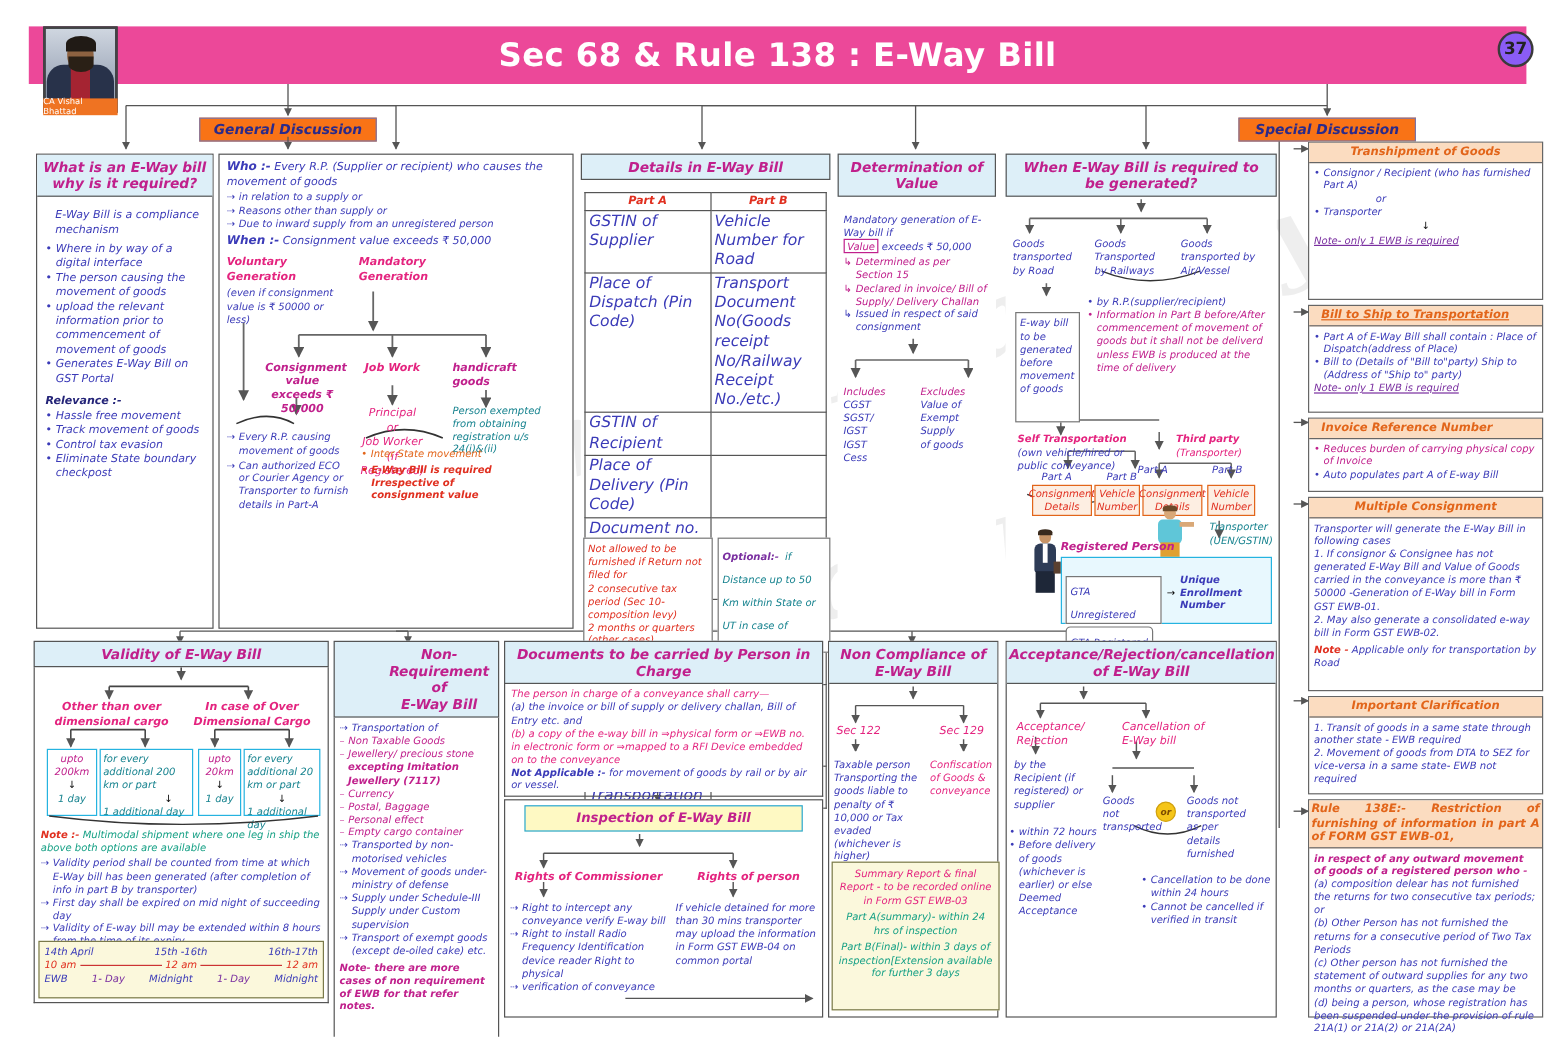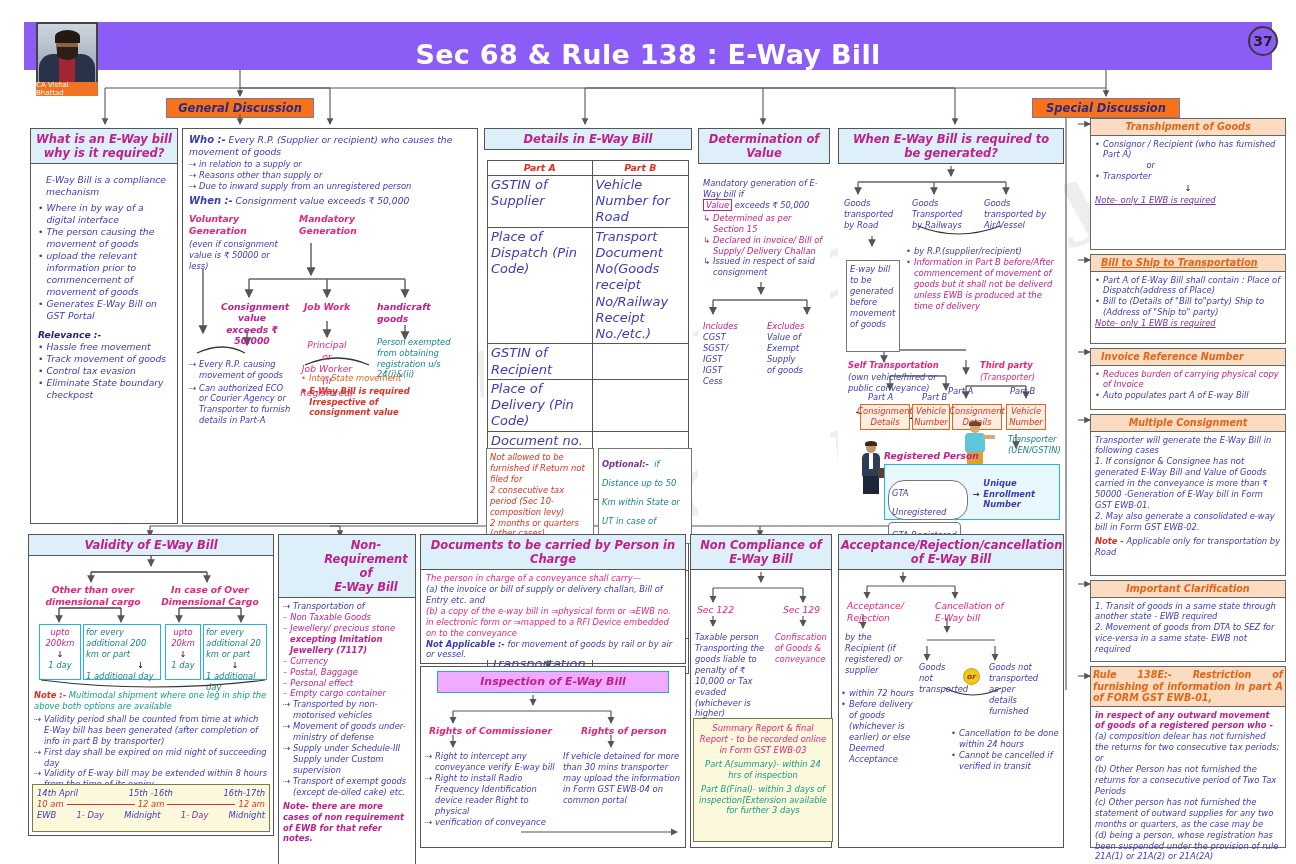--- a/index.html
+++ b/index.html
@@ -36,22 +36,22 @@
   .wm-globe:after{ left:-3px; top:36px; width:142px; height:66px;}
   .wm-ring{
     position:absolute; left:55px; top:612px; width:162px; height:162px;
     border-radius:50%; border:9px solid rgba(120,120,120,0.10);
     pointer-events:none;
   }
 
   
   .header {
     position:absolute; left:24px; top:22px; width:1248px; height:48px;
-    background:#8b5cf6;
-    display:flex; align-items:flex-end; justify-content:center;
+    background:#ec4899;
+    display:flex; align-items:center; justify-content:center;
   }
   .header h1 {
     color:#fff; font-size:27px; font-weight:bold;
     font-family:"DejaVu Sans", sans-serif;
     letter-spacing:0.3px;
   }
   .page-num {
     position:absolute; right:18px; top:26px;
     width:30px; height:30px; border-radius:50%;
     border:2px solid #3a3a3a; background:#8b5cf6;
@@ -126,21 +126,21 @@
     background:#fbdcc0; color:#e2651a; font-weight:bold; font-style:italic;
     text-align:center; font-size:9.6px; padding:2px; border-bottom:1px solid #666;
     line-height:1.2;
   }
   .sp .bd { padding:3px 4px; }
 
   .yellowbox { background:#fbf8dc; border:1.2px solid #7a7a4a; }
   .cyanbox { border:1.4px solid #25b3e0; background:#fff; }
   .cyanfill { border:1.4px solid #25b3e0; background:#e8f8fe; }
   .orangeline { border:1.2px solid #e2651a; background:#fdeee2; }
-  .lightblue { background:#f0abfc; border:1.4px solid #27a8d8; }
+  .lightblue { background:#fef9c3; border:1.4px solid #27a8d8; }
   .greyb { border:1.3px solid #777; background:#fff;margin-top:12px; }
 
   .center{text-align:center;}
 </style>
 </head>
 <body>
 
 <div class="page">
 
   <div class="wm wm1">VSmart Academy</div>
@@ -521,21 +521,21 @@
         <div style="position:absolute;left:8px;top:0;width:10px;height:11px;border-radius:50%;background:#d9a877;"></div>
         <div style="position:absolute;left:7px;top:-1px;width:12px;height:5px;border-radius:50% 50% 0 0;background:#6b4a2a;"></div>
         <div style="position:absolute;left:3px;top:11px;width:20px;height:20px;background:#5fc6d8;border-radius:4px;"></div>
         <div style="position:absolute;left:5px;top:30px;width:16px;height:17px;background:#e0a030;"></div>
         <div style="position:absolute;left:21px;top:13px;width:12px;height:4px;background:#d9a877;"></div>
       </div>
 
       <div class="t s10 magenta b" style="position:absolute; left:46px; top:286px;">Registered Person</div>
       <div class="cyanfill" style="position:absolute; left:46px; top:300px; width:176px; height:56px; padding:3px;">
         <div style="display:flex; gap:4px; align-items:center;">
-          <div class="greyb" style="border-radius:16px; padding:0 3px;"><span class="t s9 blue">GTA Unregistered</span></div>
+          <div class="greyb" style="border-radius:0; padding:0 3px;"><span class="t s9 blue">GTA Unregistered</span></div>
           <span class="t s9">→</span>
           <div class="t s9 b blue" style="width:74px;">Unique Enrollment Number</div>
         </div>
         <div class="greyb" style="border-radius:4px; padding:0 3px; width:fit-content; margin-top:2px;"><span class="t s9 blue">GTA Registered</span></div>
         <div style="margin-top:2px; padding-left:8px;">
           <div class="t s9 blue">→ <span>Single Registration</span> →<span>GSTIN</span></div>
           <div class="t s9 blue">→ <span>Multiple Registration</span>→<span>Common UEN</span></div>
         </div>
       </div>
     </div>

